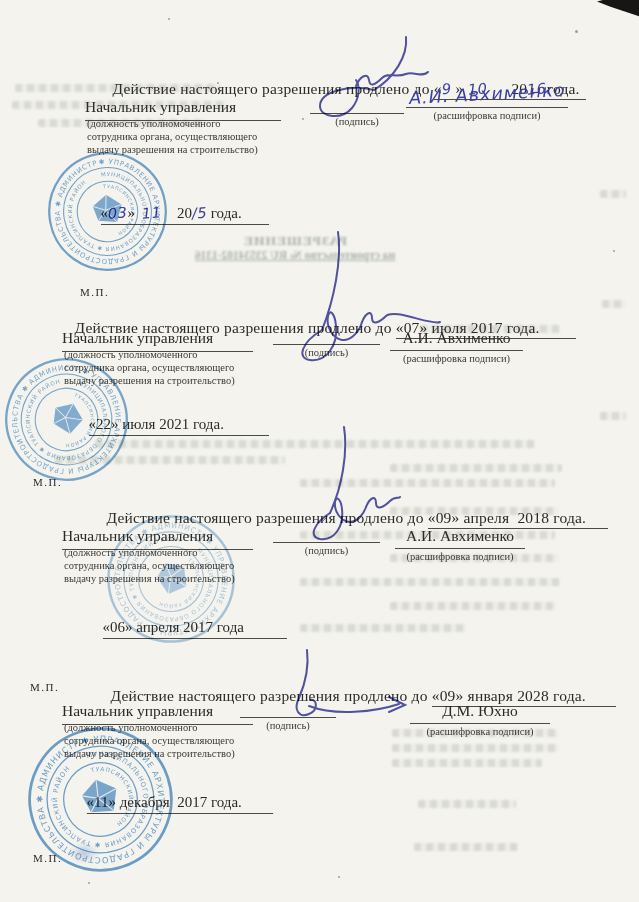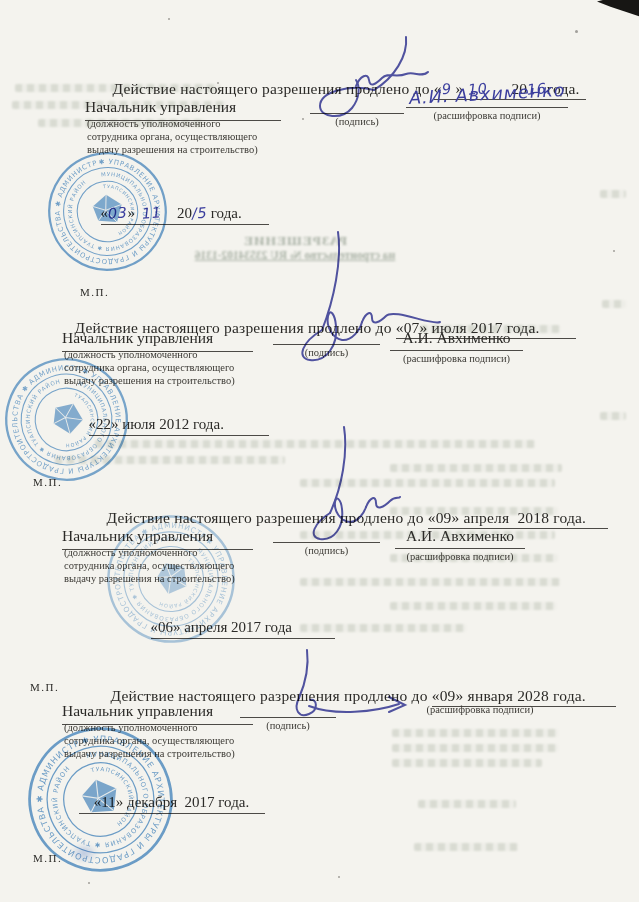--- a/index.html
+++ b/index.html
@@ -44,24 +44,24 @@
   .sign-cap,.name-cap{font-size:10.5px;color:#3c3a35;padding-top:2px;}
   .name-col{position:absolute;left:390px;top:var(--sig);width:133px;text-align:center;}
   .b1 .name-col{left:406px;width:162px;top:calc(var(--sig) - 14px);}
   .b3 .name-col{left:395px;width:130px;}
   .b4 .name-col{left:410px;width:140px;}
   .nm-wrap{display:block;border-bottom:1.3px solid #4c4a46;padding-bottom:3px;}
   .hw,.hw-name{font-family:"DejaVu Sans",sans-serif;font-style:italic;color:#3b3e9e;}
   .hw{display:inline-block;transform:rotate(-4deg);font-size:14.5px;letter-spacing:.5px;}
   .hw-name{display:inline-block;font-size:17.5px;letter-spacing:1px;transform:rotate(-3deg);white-space:nowrap;}
   .issue{position:absolute;left:66px;top:var(--date);font-size:15px;white-space:pre;}
-  .b1 .issue{left:78px;} .b3 .issue{left:80px;} .b4 .issue{left:56px;text-align:center;}
+  .b1 .issue{left:78px;} .b3 .issue{left:80px;} .b4 .issue{left:64px;}
   .iline{display:inline-block;border-bottom:1.3px solid #4c4a46;padding-bottom:2px;}
   .b1 .iline{min-width:168px;} .b2 .iline{min-width:180px;}
-  .b3 .iline{min-width:184px;margin-left:48px;} .b4 .iline{min-width:186px;}
+  .b3 .iline{min-width:184px;} .b4 .iline{min-width:186px;}
   .mp{position:absolute;left:var(--mpl);top:var(--mp);font-size:11px;letter-spacing:1.5px;margin-top:44px;}
   
   .stamp{position:absolute;pointer-events:none;mix-blend-mode:multiply;}
   .s1{left:47px;top:151px;width:121px;height:121px;opacity:.82;transform:rotate(-10deg);}
   .s2{left:4px;top:357px;width:125px;height:125px;opacity:.78;transform:rotate(18deg);}
   .s3{left:106px;top:514px;width:130px;height:130px;opacity:.48;transform:rotate(42deg);}
   .s4{left:27px;top:726px;width:147px;height:147px;opacity:.85;transform:rotate(-18deg);}
   .sig{position:absolute;pointer-events:none;mix-blend-mode:multiply;opacity:.88;}
   #sig1{left:290px;top:34px;}  #sig2{left:282px;top:230px;}
   #sig3{left:292px;top:425px;} #sig4{left:283px;top:648px;}
@@ -149,21 +149,21 @@
     <div class="sign-line">
       <div class="sign-cap">(подпись)</div>
     </div>
     <div class="name-col">
       <div class="nm-wrap">
         <span class="nm">А.И. Авхименко</span>
       </div>
       <div class="name-cap">(расшифровка подписи)</div>
     </div>
     <div class="issue">
-      <span class="iline"><span>«22» июля 2012 года.</span></span>
+      <span class="iline"><span>«22» июля 2021 года.</span></span>
     </div>
     <div class="mp">М.П.</div>
   </div>
 
   <div class="block b3">
     <div class="title">
       <span>Действие настоящего разрешения продлено до </span><span class="title-date"><span>«09» апреля  2018 года.</span></span>
     </div>
     <div class="official">Начальник управления</div>
     <div class="caption">
@@ -193,20 +193,23 @@
     <div class="official">Начальник управления</div>
     <div class="caption">
           <div>(должность уполномоченного</div>
           <div>сотрудника органа, осуществляющего</div>
           <div>выдачу разрешения на строительство)</div>
         </div>
     <div class="sign-line">
       <div class="sign-cap">(подпись)</div>
     </div>
     <div class="name-col">
+      <div class="nm-wrap">
+        <span class="nm">Д.М. Юхно</span>
+      </div>
       <div class="name-cap">(расшифровка подписи)</div>
     </div>
     <div class="issue">
       <span class="iline"><span>«11» декабря  2017 года.</span></span>
     </div>
     <div class="mp">М.П.</div>
   </div>
 </div>
 
   <svg class="hidden-defs" xmlns="http://www.w3.org/2000/svg" xmlns:xlink="http://www.w3.org/1999/xlink" aria-hidden="true">

